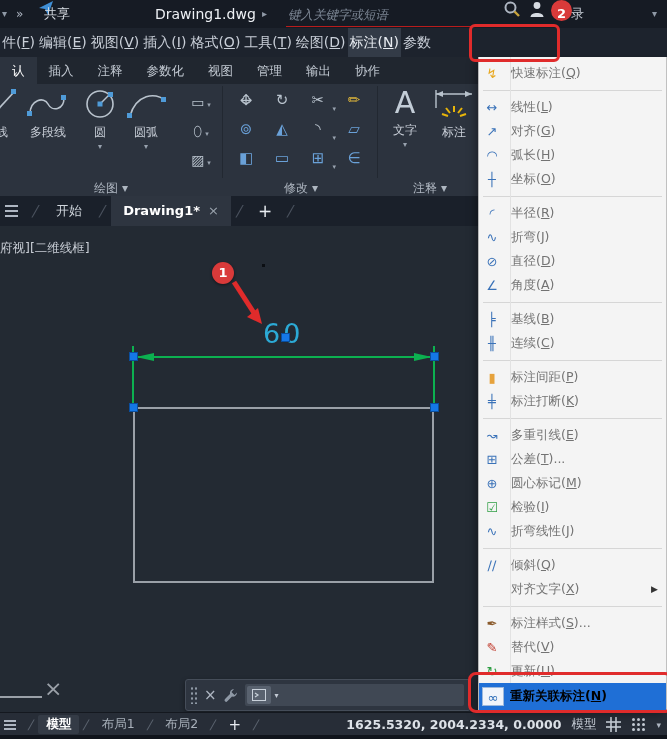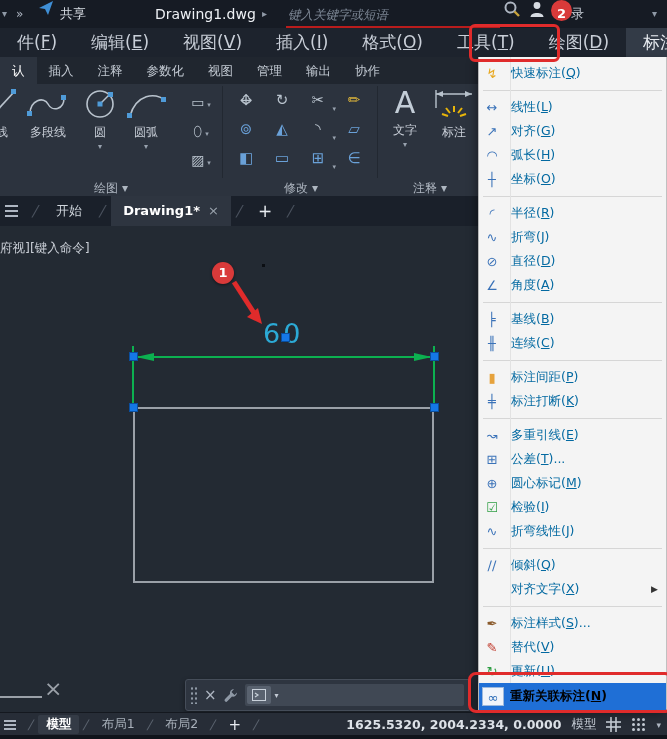--- a/index.html
+++ b/index.html
@@ -5,37 +5,37 @@
   html,body{margin:0;padding:0;background:#10141b;}
   #app{position:relative;width:667px;height:739px;overflow:hidden;
        font-family:"DejaVu Sans","Liberation Sans",sans-serif;
        background:#232a33;color:#c9cfd8;font-size:13px;}
   
   .titlebar{position:absolute;left:0;top:0;width:667px;height:28px;background:#161b24;z-index:4;}
   .titlebar span{position:absolute;top:0;line-height:28px;}
   .tb-caret{left:2px;color:#8f99a6;font-size:10px;}
   .tb-arrows{left:16px;color:#aeb6c2;font-size:12px;letter-spacing:-2px;}
   .tb-plane{position:absolute;left:38px;top:6px;}
-  .tb-share{left:60px;color:#d6dbe2;font-size:13px;}
+  .tb-share{left:44px;color:#d6dbe2;font-size:13px;}
   .tb-title{left:155px;color:#eef1f5;font-size:14px;}
   .tb-title-caret{left:262px;color:#8f99a6;font-size:10px;}
   .tb-search{position:absolute;left:286px;top:3px;width:210px;height:21px;background:transparent;
-     border:none;border-bottom:3px solid #b91c1c;color:#ffffff;font-size:12.5px;outline:none;
+     border:none;border-bottom:1px solid #b91c1c;color:#ffffff;font-size:12.5px;outline:none;
      font-family:inherit;}
   .tb-search::placeholder{font-style:italic;color:#7d8795;}
   .tb-mag{position:absolute;left:503px;top:4px;}
   .tb-person{position:absolute;left:528px;top:4px;}
   .badge2{position:absolute;left:551px;top:1px;width:21px;height:21px;border-radius:50%;
      background:#d93a3a;color:#fff;font-weight:bold;font-size:13px;text-align:center;line-height:21px;z-index:25;}
   .tb-login{left:571px;color:#c9cfd8;font-size:13px;}
   .tb-right-caret{left:652px;color:#8f99a6;font-size:10px;}
   
   .menubar{position:absolute;left:0;top:28px;width:667px;height:29px;background:#1d232d;
      display:flex;z-index:4;white-space:nowrap;}
-  .mb-item{padding:0 17px;line-height:29px;font-size:17px;color:#c9cfd8;flex:0 0 auto;}
+  .mb-item{padding:0 2px;line-height:29px;font-size:14px;color:#c9cfd8;flex:0 0 auto;}
   .mb-item.active{background:#333b47;color:#e8ecf1;}
   
   .ribbon-tabs{position:absolute;left:0;top:57px;width:667px;height:27px;background:#20262f;display:flex;}
   .rt-item{padding:0 12px;line-height:27px;font-size:12.5px;color:#c2c9d2;}
   .rt-item.active{background:#2c333e;color:#ffffff;}
   .ribbon-body{position:absolute;left:0;top:84px;width:667px;height:112px;background:#2c333e;
      border-bottom:1px solid #161b23;}
   .rb-sep{position:absolute;top:2px;width:1px;height:92px;background:#222831;}
   .panel-label{position:absolute;top:96px;text-align:center;font-size:12px;color:#aeb6c0;}
   .tool{position:absolute;text-align:center;color:#c3cdd7;}
@@ -104,21 +104,21 @@
   .bb-model{font-size:12.5px;color:#c4cbd4;}
   .bb-caret{color:#aeb6c2;font-size:9px;}
   .bottomstrip{position:absolute;left:0;top:735px;width:667px;height:4px;background:#10141b;z-index:6;}
   
   .dimmenu{position:absolute;left:478px;top:57px;width:189px;height:655px;background:#f4f4f4;
      border-left:1px solid #b8b8b8;border-right:1px solid #c0c0c0;z-index:10;
      box-shadow:-3px 3px 8px rgba(0,0,0,.35);padding-top:4px;box-sizing:border-box;}
   .dimmenu::before{content:"";position:absolute;left:31px;top:0;width:1px;height:100%;background:#e2e2e2;}
   .mi{height:24px;display:flex;align-items:center;position:relative;}
   .mi-icon{width:26px;text-align:center;font-size:13px;color:#3a72b8;flex:0 0 auto;}
-  .mi-label{font-size:12.5px;color:#0369a1;padding-left:6px;white-space:nowrap;}
+  .mi-label{font-size:12.5px;color:#737373;padding-left:6px;white-space:nowrap;}
   .mi-sub{margin-left:auto;padding-right:8px;font-size:9px;color:#333;}
   .m-sep{height:10px;display:flex;align-items:center;}
   .m-sep i{display:block;height:1px;background:#d6d6d6;width:100%;margin:0 4px;}
   .mi.hl{background:#1f6fd6;height:27px;}
   .mi.hl .mi-label{color:#000000;font-weight:bold;}
   .mi.hl .mi-icon{background:#f0f4fa;height:19px;line-height:19px;margin-left:3px;width:22px;border:1px solid #9cb8dc;box-sizing:border-box;}
   
   .redbox1{position:absolute;left:469px;top:24px;width:85px;height:32px;border:3px solid #e02b2b;
      border-radius:6px;z-index:20;}
   .redbox2{position:absolute;left:468px;top:672px;width:205px;height:41px;border:3px solid #e02b2b;
@@ -280,21 +280,21 @@
       <span class="ft-slash">/</span>
       <span class="ft-tab">开始</span>
       <span class="ft-slash">/</span>
       <span class="ft-tab active">Drawing1*<span class="ft-close">×</span></span>
       <span class="ft-slash">/</span>
       <span class="ft-plus">+</span>
       <span class="ft-slash">/</span>
     </div>
 
   <div class="canvas">
-    <span class="vp-label">府视][键入命令]</span>
+    <span class="vp-label">府视][二维线框]</span>
     <span class="c-dot"></span>
     <div class="callout">1</div>
     <svg style="position:absolute;left:230px;top:54px;" width="40" height="48" viewBox="0 0 40 48">
       <line x1="4" y1="2" x2="24" y2="33" stroke="#e02b2b" stroke-width="5"></line>
       <polygon points="32,44 17,37 28,28" fill="#e02b2b"></polygon>
     </svg>
 
     <span class="dim-text">60</span>
     <div class="dim-line"></div>
     <div class="arrow-l"></div>

